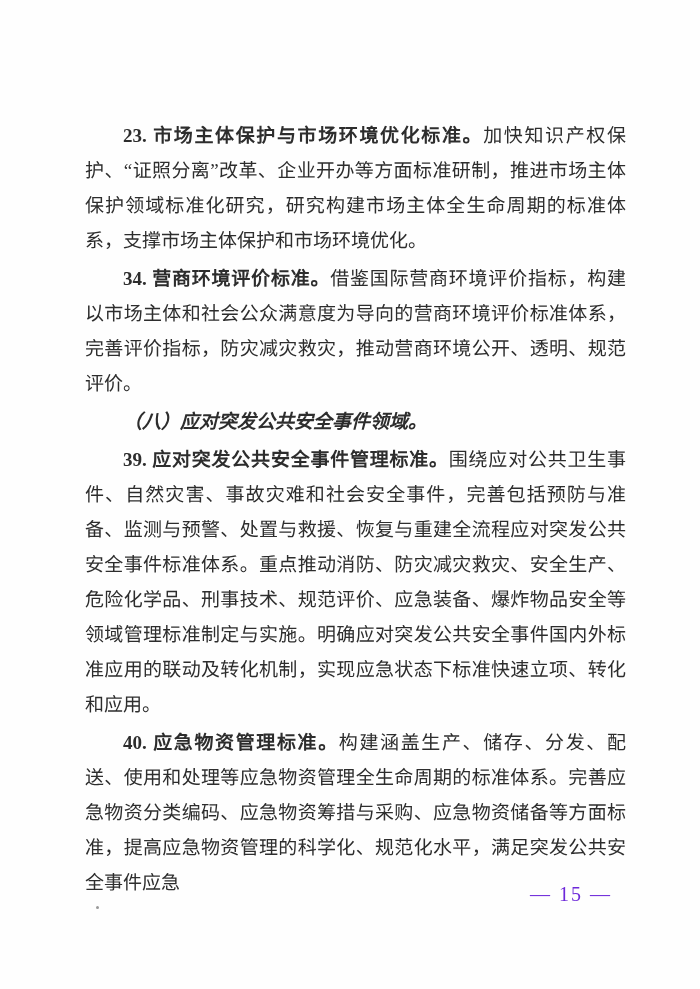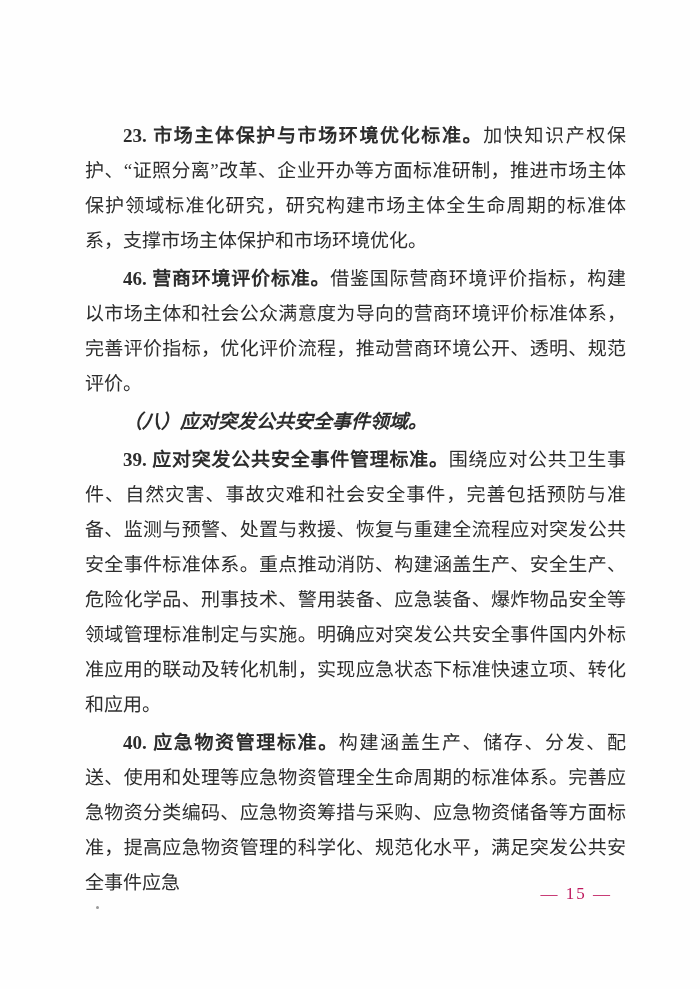--- a/index.html
+++ b/index.html
@@ -34,42 +34,42 @@
     font-weight: 700;
   }
   .content p.heading {
     font-weight: 700;
     font-style: italic;
   }
   .footer {
     position: absolute;
     top: 884px;
     right: 88px;
-    font-size: 17px;
+    font-size: 20px;
     line-height: 20px;
-    color: #be185d;
+    color: #6d28d9;
     letter-spacing: 2px;
     font-family: "Liberation Serif", "DejaVu Serif", serif;
   }
   .speck {
     position: absolute;
     left: 96px;
     top: 906px;
     width: 3px;
     height: 3px;
     border-radius: 50%;
     background: #999999;
   }
 </style>
 </head>
 <body>
 
 <div class="page">
   <div class="content" id="paragraphs-container">
       <p><span class="lead">23. 市场主体保护与市场环境优化标准。</span><span>加快知识产权保护、“证照分离”改革、企业开办等方面标准研制，推进市场主体保护领域标准化研究，研究构建市场主体全生命周期的标准体系，支撑市场主体保护和市场环境优化。</span></p>
-      <p><span class="lead">46. 营商环境评价标准。</span><span>借鉴国际营商环境评价指标，构建以市场主体和社会公众满意度为导向的营商环境评价标准体系，完善评价指标，优化评价流程，推动营商环境公开、透明、规范评价。</span></p>
+      <p><span class="lead">34. 营商环境评价标准。</span><span>借鉴国际营商环境评价指标，构建以市场主体和社会公众满意度为导向的营商环境评价标准体系，完善评价指标，防灾减灾救灾，推动营商环境公开、透明、规范评价。</span></p>
       <p class="heading"><span class="lead">（八）应对突发公共安全事件领域。</span></p>
-      <p><span class="lead">39. 应对突发公共安全事件管理标准。</span><span>围绕应对公共卫生事件、自然灾害、事故灾难和社会安全事件，完善包括预防与准备、监测与预警、处置与救援、恢复与重建全流程应对突发公共安全事件标准体系。重点推动消防、构建涵盖生产、安全生产、危险化学品、刑事技术、警用装备、应急装备、爆炸物品安全等领域管理标准制定与实施。明确应对突发公共安全事件国内外标准应用的联动及转化机制，实现应急状态下标准快速立项、转化和应用。</span></p>
+      <p><span class="lead">39. 应对突发公共安全事件管理标准。</span><span>围绕应对公共卫生事件、自然灾害、事故灾难和社会安全事件，完善包括预防与准备、监测与预警、处置与救援、恢复与重建全流程应对突发公共安全事件标准体系。重点推动消防、防灾减灾救灾、安全生产、危险化学品、刑事技术、规范评价、应急装备、爆炸物品安全等领域管理标准制定与实施。明确应对突发公共安全事件国内外标准应用的联动及转化机制，实现应急状态下标准快速立项、转化和应用。</span></p>
       <p><span class="lead">40. 应急物资管理标准。</span><span>构建涵盖生产、储存、分发、配送、使用和处理等应急物资管理全生命周期的标准体系。完善应急物资分类编码、应急物资筹措与采购、应急物资储备等方面标准，提高应急物资管理的科学化、规范化水平，满足突发公共安全事件应急</span></p>
     </div>
   <div class="footer">— 15 —</div>
   <div class="speck"></div>
 </div>
 
 </body></html>

